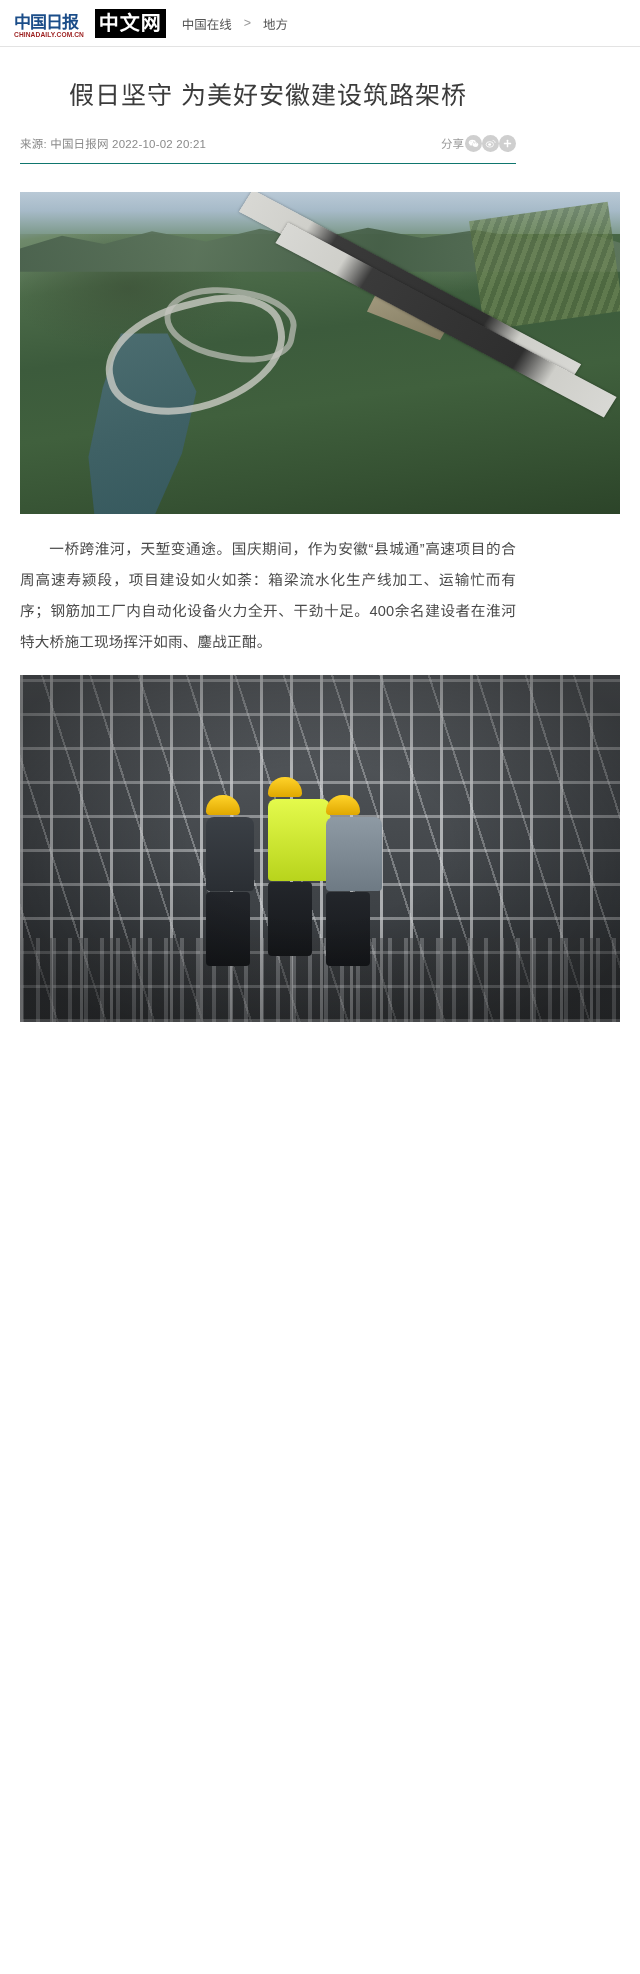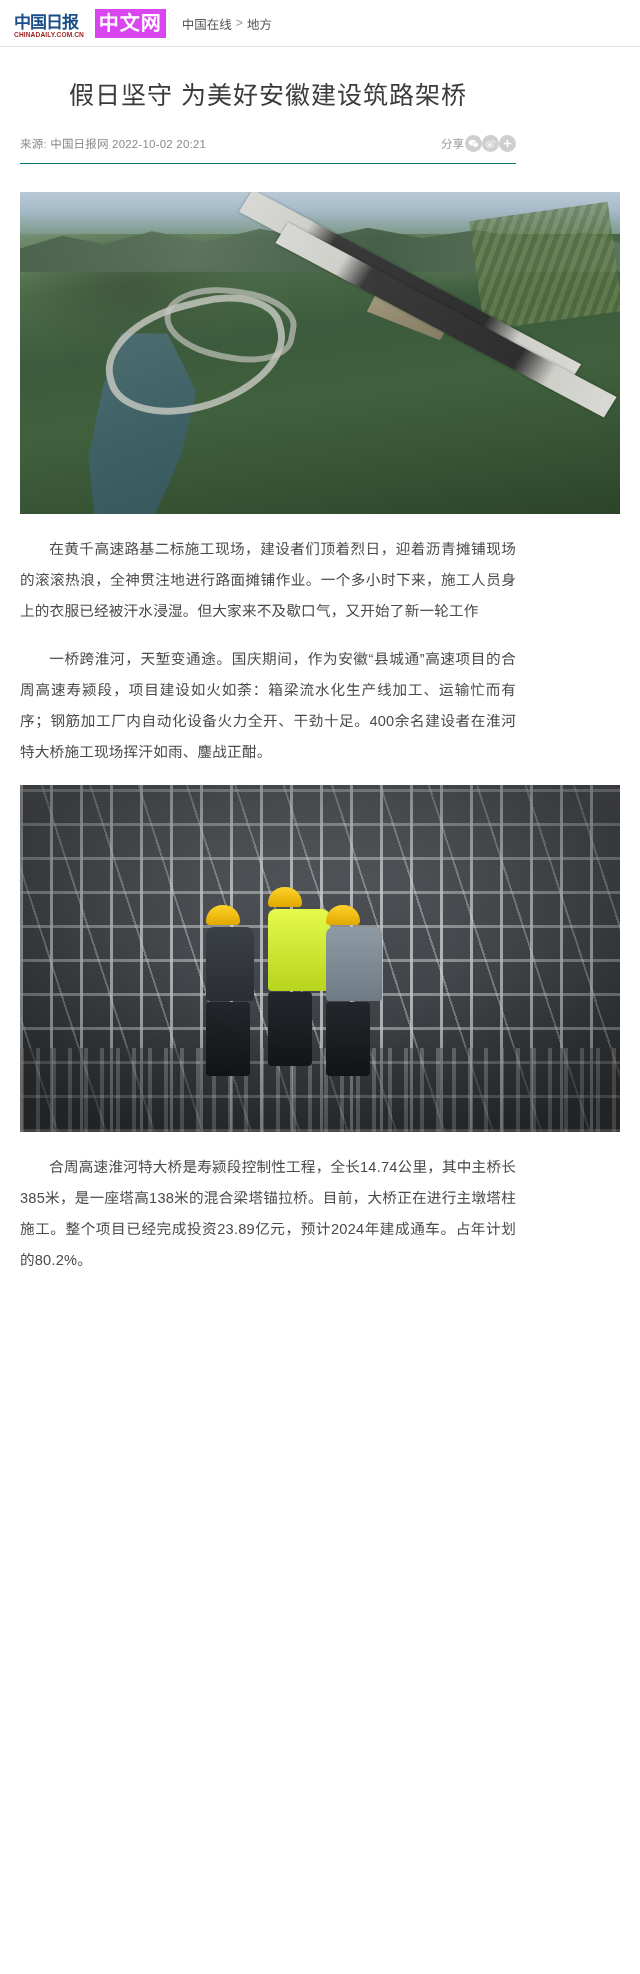--- a/index.html
+++ b/index.html
@@ -53,41 +53,41 @@
     font-weight: 700;
     font-size: 6.5px;
     line-height: 8px;
     letter-spacing: 0.1px;
     color: #9b1c1c;
     white-space: nowrap;
     transform: scaleX(1.02);
     transform-origin: left center;
   }
   .logo-zw {
-    background: #d946ef;
+    background: #000000;
     color: #ffffff;
     font-family: "DejaVu Serif", "Liberation Serif", serif;
     font-weight: 700;
     font-size: 20px;
     line-height: 28px;
     height: 29px;
     padding: 0 4px;
     letter-spacing: 1px;
     display: flex;
     align-items: center;
     white-space: nowrap;
   }
   .crumbs {
     margin-left: 16px;
     font-size: 12.5px;
     color: #555;
     white-space: nowrap;
     display: flex;
     align-items: center;
-    gap: 4px;
+    gap: 12px;
   }
   .crumbs a {
     color: #555;
     text-decoration: none;
   }
   .crumbs .sep { color: #999; }
 
   
   .article {
     padding: 0 20px;
@@ -364,21 +364,20 @@
         <div class="p1-field"></div>
         <div class="p1-river"></div>
         <div class="p1-quarry"></div>
         <div class="p1-interchange"></div>
         <div class="p1-interchange2"></div>
         <div class="p1-road-a"></div>
         <div class="p1-road-b"></div>
       </div>
     </figure>
 
-    <p class="para">在黄千高速路基二标施工现场，建设者们顶着烈日，迎着沥青摊铺现场的滚滚热浪，全神贯注地进行路面摊铺作业。一个多小时下来，施工人员身上的衣服已经被汗水浸湿。但大家来不及歇口气，又开始了新一轮工作</p>
     <p class="para">一桥跨淮河，天堑变通途。国庆期间，作为安徽“县城通”高速项目的合周高速寿颍段，项目建设如火如荼：箱梁流水化生产线加工、运输忙而有序；钢筋加工厂内自动化设备火力全开、干劲十足。400余名建设者在淮河特大桥施工现场挥汗如雨、鏖战正酣。</p>
 
     <figure class="photo">
       <div class="photo2">
         <div class="p2-rebar-v"></div>
         <div class="p2-rebar-h"></div>
         <div class="p2-rebar-d"></div>
         <div class="p2-floor"></div>
 
         <div class="p2-worker w1">
@@ -394,16 +393,15 @@
         <div class="p2-worker w3">
           <div class="p2-helmet"></div>
           <div class="p2-vest"></div>
           <div class="p2-legs"></div>
         </div>
 
         <div class="p2-vignette"></div>
       </div>
     </figure>
 
-    <p class="para">合周高速淮河特大桥是寿颍段控制性工程，全长14.74公里，其中主桥长385米，是一座塔高138米的混合梁塔锚拉桥。目前，大桥正在进行主墩塔柱施工。整个项目已经完成投资23.89亿元，预计2024年建成通车。占年计划的80.2%。</p>
 
   </div>
 </main>
 
 </body></html>

